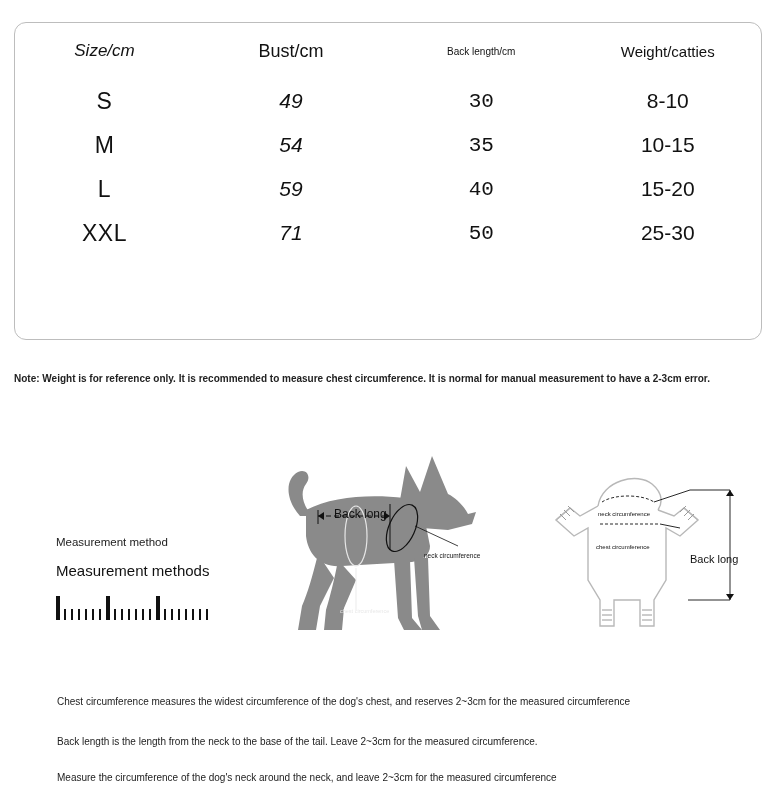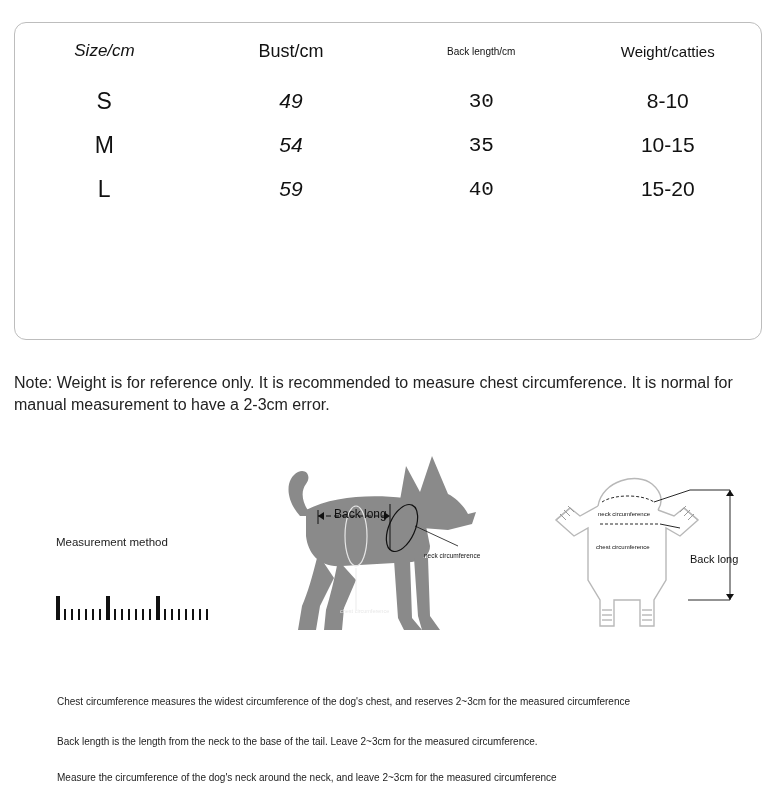--- a/index.html
+++ b/index.html
@@ -62,23 +62,24 @@
   .cell-bust   { font-size: 21px; font-style: italic; }
   .cell-back   { font-size: 21px; font-family: Liberation Mono, monospace; }
   .cell-weight { font-size: 21px; }
 
   
   .note {
     position: absolute;
     left: 14px;
     top: 372px;
     width: 750px;
-    font-size: 16px;
+    font-size: 10px;
     color: #222;
     line-height: 1.4;
+    font-weight: bold;
   }
 
   
   .measure-zone {
     position: absolute;
     left: 0;
     top: 440px;
     width: 776px;
     height: 240px;
   }
@@ -190,29 +191,36 @@
         <td class="cell-bust">54</td>
         <td class="cell-back">35</td>
         <td class="cell-weight">10-15</td>
       </tr>
       <tr>
         <td class="cell-size">L</td>
         <td class="cell-bust">59</td>
         <td class="cell-back">40</td>
         <td class="cell-weight">15-20</td>
       </tr>
+      <tr>
+        <td class="cell-size">XXL</td>
+        <td class="cell-bust">71</td>
+        <td class="cell-back">50</td>
+        <td class="cell-weight">25-30</td>
+      </tr>
     </tbody>
   </table>
 </div>
 
 <div class="note">Note: Weight is for reference only. It is recommended to measure chest circumference. It is normal for manual measurement to have a 2-3cm error.</div>
 
 <div class="measure-zone">
 
   <div class="mm-label">Measurement method</div>
+  <div class="mm-title">Measurement methods</div>
 
   <div class="ruler">
     <span class="tick major" style="left:0px;"></span>
     <span class="tick" style="left:8px;"></span>
     <span class="tick" style="left:15px;"></span>
     <span class="tick" style="left:22px;"></span>
     <span class="tick" style="left:29px;"></span>
     <span class="tick" style="left:36px;"></span>
     <span class="tick" style="left:43px;"></span>
     <span class="tick major" style="left:50px;"></span>

